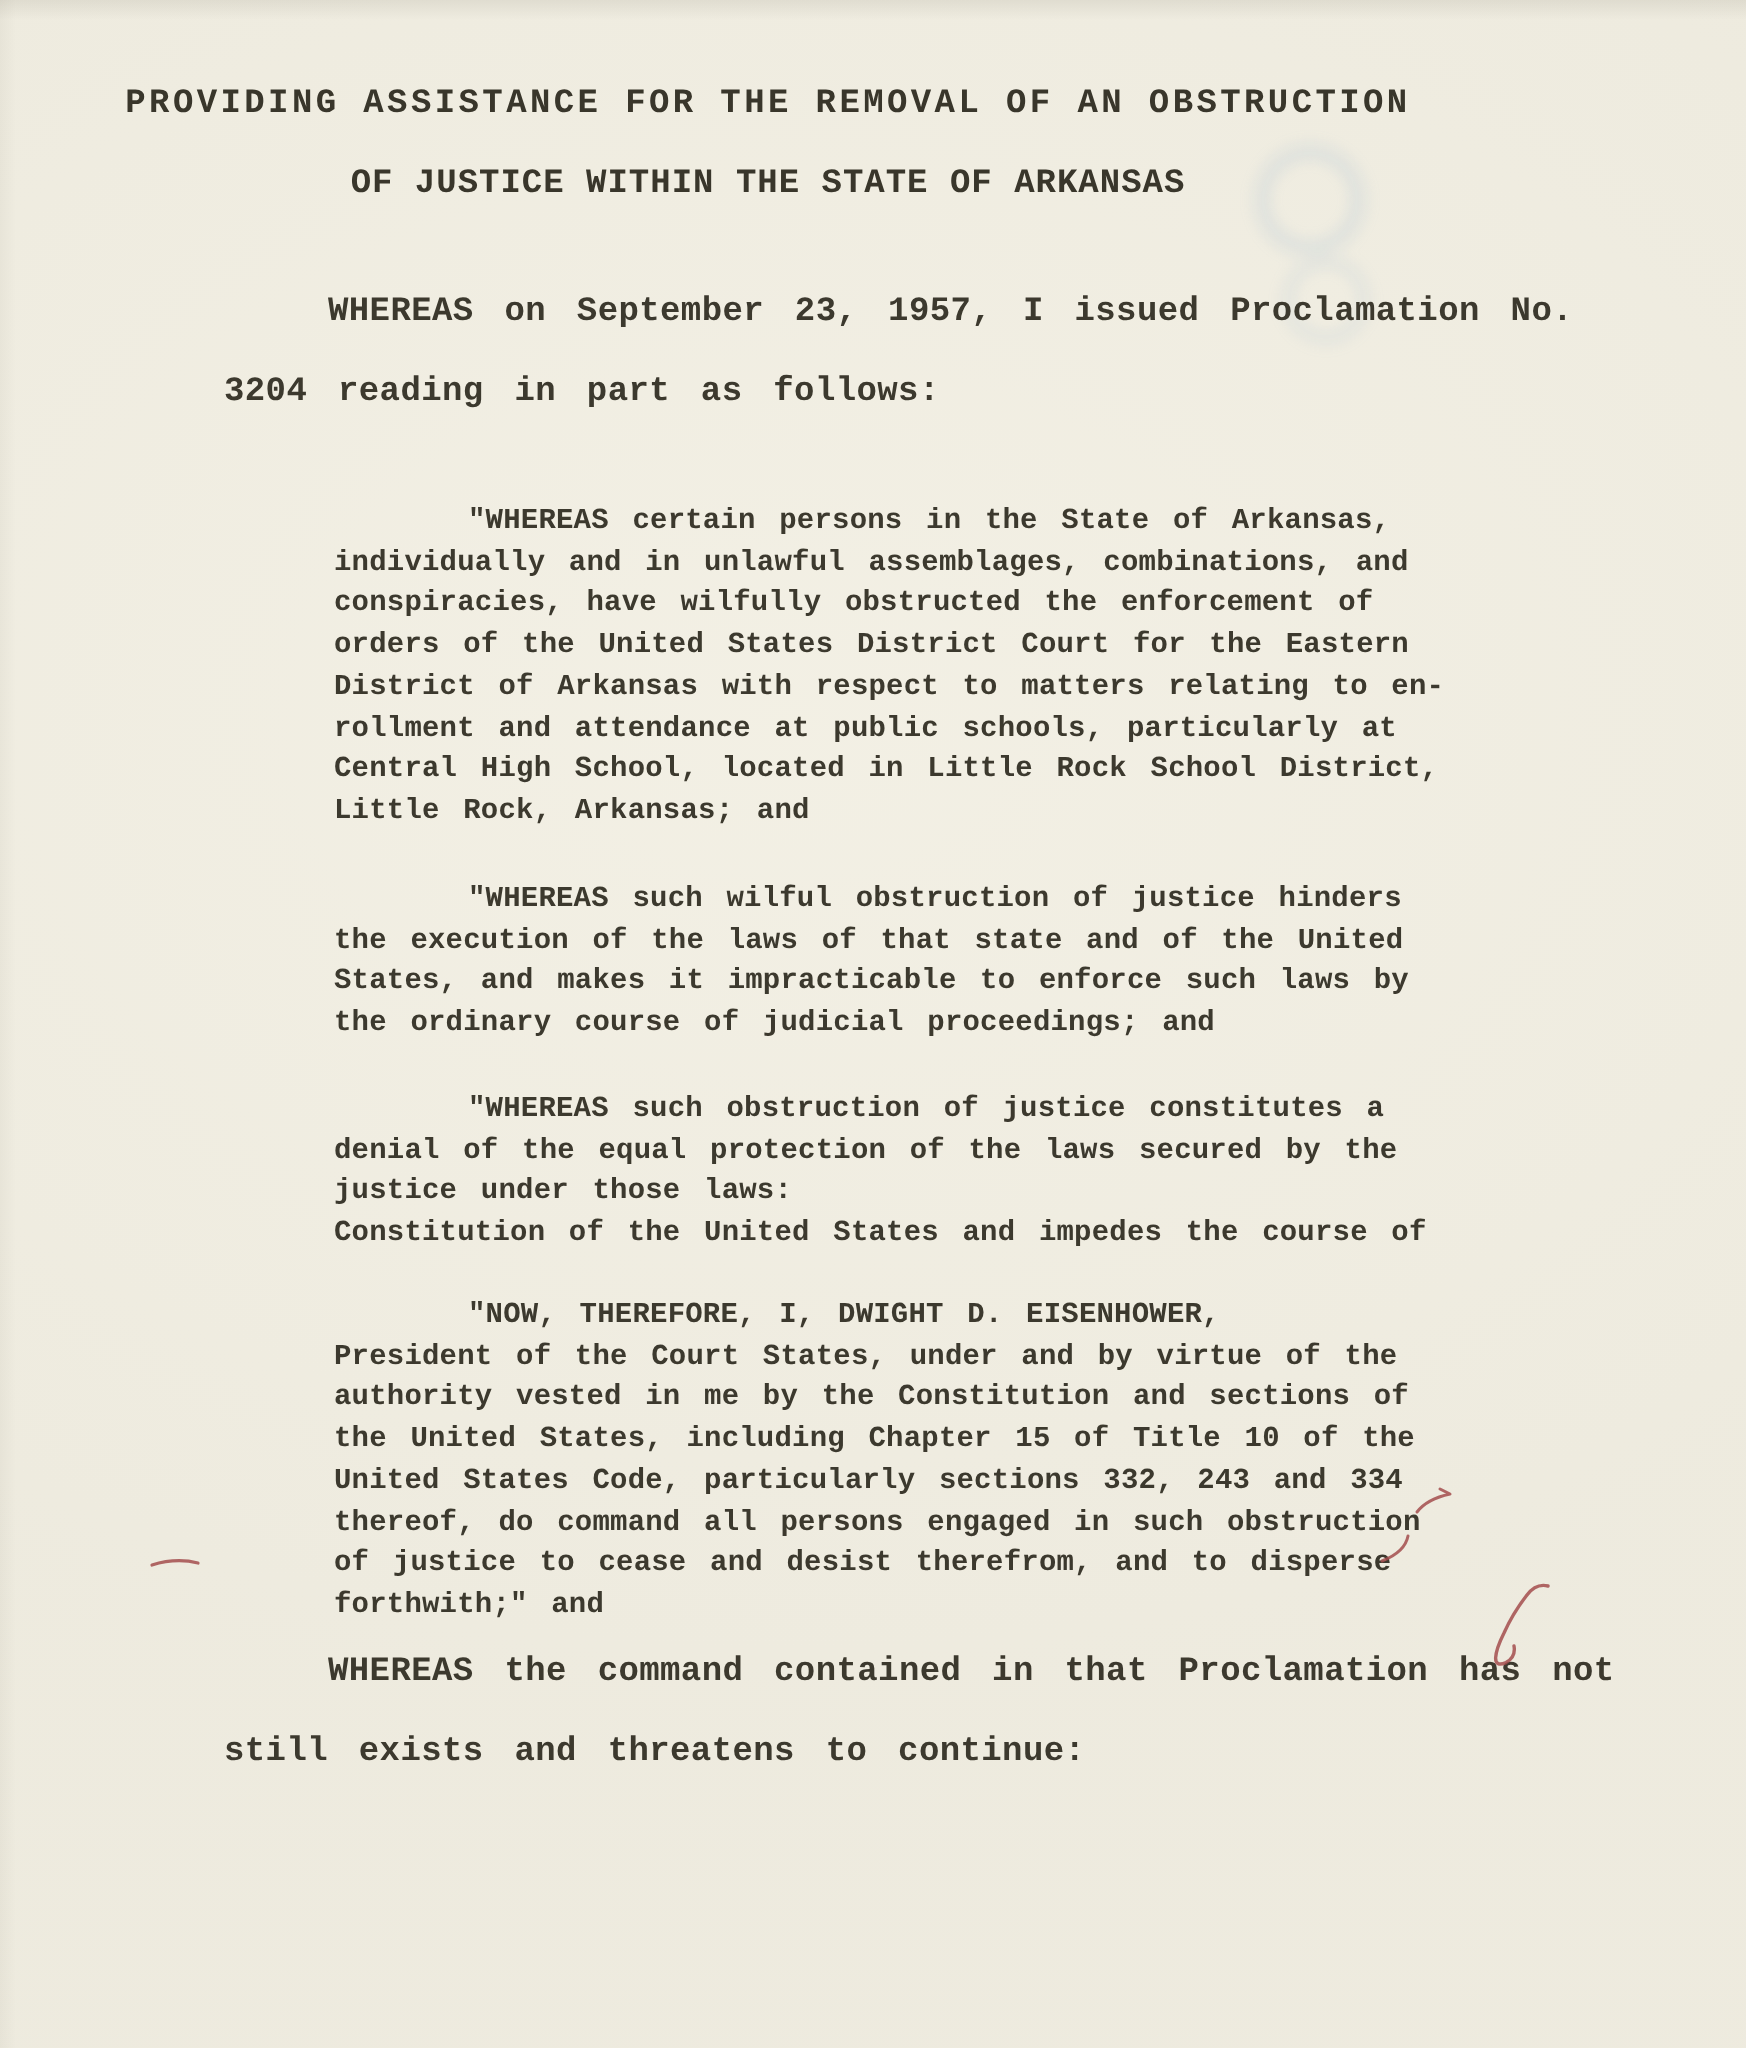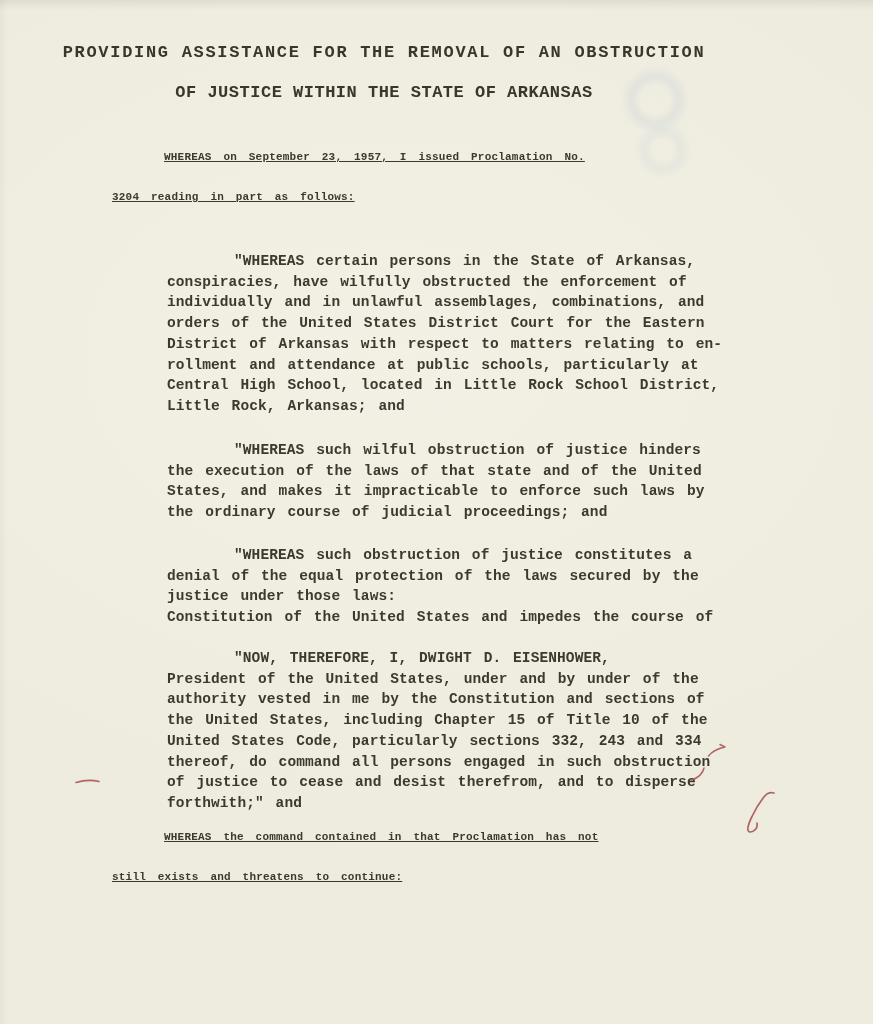--- a/index.html
+++ b/index.html
@@ -48,25 +48,24 @@
     line-height: 40px;
     color: #39362b;
   }
   .title .t1 { letter-spacing: 1.7px; }
   .title .t2 { letter-spacing: 0.5px; }
 
   
   .body-block {
     position: absolute;
     left: 112px;
-    font-size: 11px;
+    font-size: 17px;
     line-height: 40.4px;
     word-spacing: 5px;
     letter-spacing: 0.2px;
-    text-decoration: underline;
   }
   .body-block.intro   { top: 137px; }
   .body-block.closing { top: 817px; }
   .body-block .ind { padding-left: 52px; }
 
   
   .quote {
     position: absolute;
     left: 167px;
     font-size: 14.5px;
@@ -105,22 +104,22 @@
     <div class="ln t2">OF JUSTICE WITHIN THE STATE OF ARKANSAS</div>
   </div>
 
   <div class="body-block intro">
     <div class="ln ind">WHEREAS on September 23, 1957, I issued Proclamation No.</div>
     <div class="ln">3204 reading in part as follows:</div>
   </div>
 
   <div class="quote q1">
     <div class="ln ind">"WHEREAS certain persons in the State of Arkansas,</div>
+    <div class="ln">individually and in unlawful assemblages, combinations, and</div>
     <div class="ln">conspiracies, have wilfully obstructed the enforcement of</div>
-    <div class="ln">individually and in unlawful assemblages, combinations, and</div>
     <div class="ln">orders of the United States District Court for the Eastern</div>
     <div class="ln">District of Arkansas with respect to matters relating to en-</div>
     <div class="ln">rollment and attendance at public schools, particularly at</div>
     <div class="ln">Central High School, located in Little Rock School District,</div>
     <div class="ln">Little Rock, Arkansas; and</div>
   </div>
 
   <div class="quote q2">
     <div class="ln ind">"WHEREAS such wilful obstruction of justice hinders</div>
     <div class="ln">the execution of the laws of that state and of the United</div>
@@ -130,21 +129,21 @@
 
   <div class="quote q3">
     <div class="ln ind">"WHEREAS such obstruction of justice constitutes a</div>
     <div class="ln">denial of the equal protection of the laws secured by the</div>
     <div class="ln">justice under those laws:</div>
     <div class="ln">Constitution of the United States and impedes the course of</div>
   </div>
 
   <div class="quote q4">
     <div class="ln ind">"NOW, THEREFORE, I, DWIGHT D. EISENHOWER,</div>
-    <div class="ln">President of the United States, under and by under of the</div>
+    <div class="ln">President of the Court States, under and by virtue of the</div>
     <div class="ln">authority vested in me by the Constitution and sections of</div>
     <div class="ln">the United States, including Chapter 15 of Title 10 of the</div>
     <div class="ln">United States Code, particularly sections 332, 243 and 334</div>
     <div class="ln">thereof, do command all persons engaged in such obstruction</div>
     <div class="ln">of justice to cease and desist therefrom, and to disperse</div>
     <div class="ln">forthwith;" and</div>
   </div>
 
   <div class="body-block closing">
     <div class="ln ind">WHEREAS the command contained in that Proclamation has not</div>

